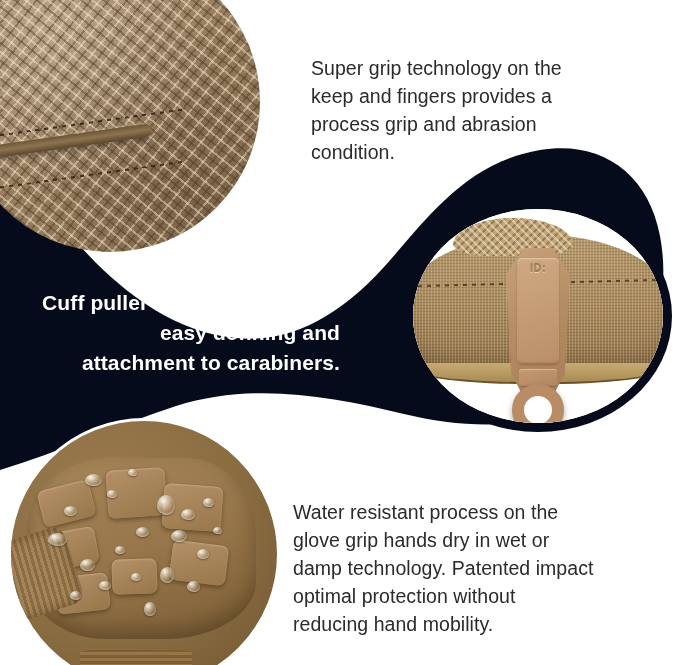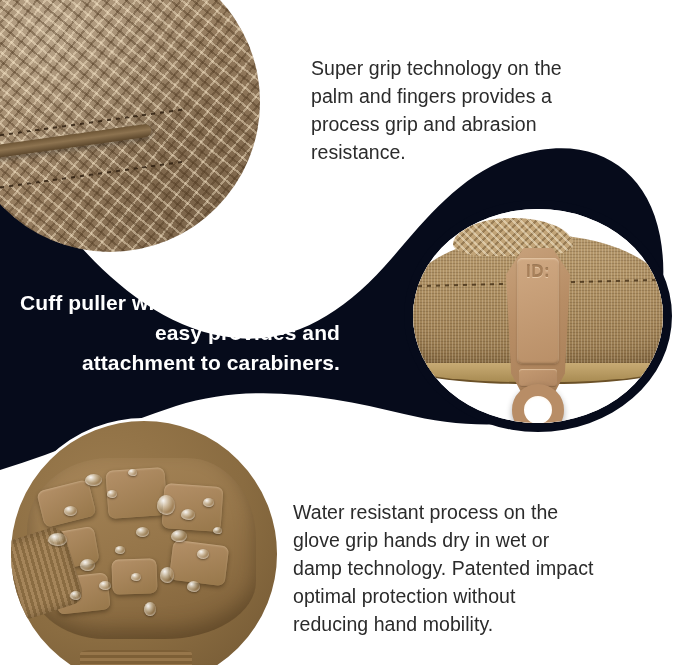--- a/index.html
+++ b/index.html
@@ -181,21 +181,21 @@
     box-shadow: inset 0 1px 2px rgba(255,235,210,0.55),
                 inset 0 -1px 2px rgba(90,62,36,0.45),
                 0 1px 2px rgba(90,62,36,0.35);
   }
   #circle-cuff .puller-id {
     position: absolute;
     left: 0;
     top: 14px;
     width: 100%;
     text-align: center;
-    font-size: 17px;
+    font-size: 11px;
     font-weight: 700;
     letter-spacing: 0.5px;
     color: #a8805a;
     text-shadow: 0 1px 0 rgba(255,235,205,0.55), 0 -1px 0 rgba(95,66,38,0.45);
   }
   #circle-cuff .puller-emblem {
     position: absolute;
     left: 13px;
     right: 13px;
     bottom: 11px;
@@ -309,21 +309,21 @@
     left: 20px;
     top: 288px;
     width: 320px;
     text-align: right;
     color: #ffffff;
     font-size: 21px;
     font-weight: 700;
     line-height: 30px;
     letter-spacing: 0.1px;
   }
-  #copy-cuff .line1 { text-align: left; }
+  #copy-cuff .line1 { text-align: center; }
 </style>
 </head>
 <body>
 
 <div id="infographic">
 
   <svg class="navy-band" viewBox="0 0 679 665" preserveAspectRatio="none">
     <path d="M0,196
              L0,470
              C60,452 120,424 176,406
@@ -392,28 +392,28 @@
     <div class="droplet" style="left:45%;top:57%;width:10px;height:8px;"></div>
     <div class="droplet" style="left:56%;top:55%;width:14px;height:16px;"></div>
     <div class="droplet" style="left:66%;top:60%;width:13px;height:11px;"></div>
     <div class="droplet" style="left:22%;top:64%;width:11px;height:9px;"></div>
     <div class="droplet" style="left:50%;top:68%;width:12px;height:14px;"></div>
     <div class="droplet" style="left:76%;top:40%;width:9px;height:7px;"></div>
   </div>
 
   <div class="body-copy" id="copy-grip">
     <div>Super grip technology on the</div>
-    <div>palm and fingers provides a</div>
+    <div>keep and fingers provides a</div>
     <div>process grip and abrasion</div>
-    <div>resistance.</div>
+    <div>condition.</div>
   </div>
 
   <div id="copy-cuff">
     <div class="line1">Cuff puller with loop allows</div>
-    <div>easy provides and</div>
+    <div>easy donning and</div>
     <div>attachment  to carabiners.</div>
   </div>
 
   <div class="body-copy" id="copy-water">
     <div>Water resistant process on the</div>
     <div>glove grip hands dry in wet or</div>
     <div>damp technology. Patented impact</div>
     <div>optimal protection without</div>
     <div>reducing hand mobility.</div>
   </div>

